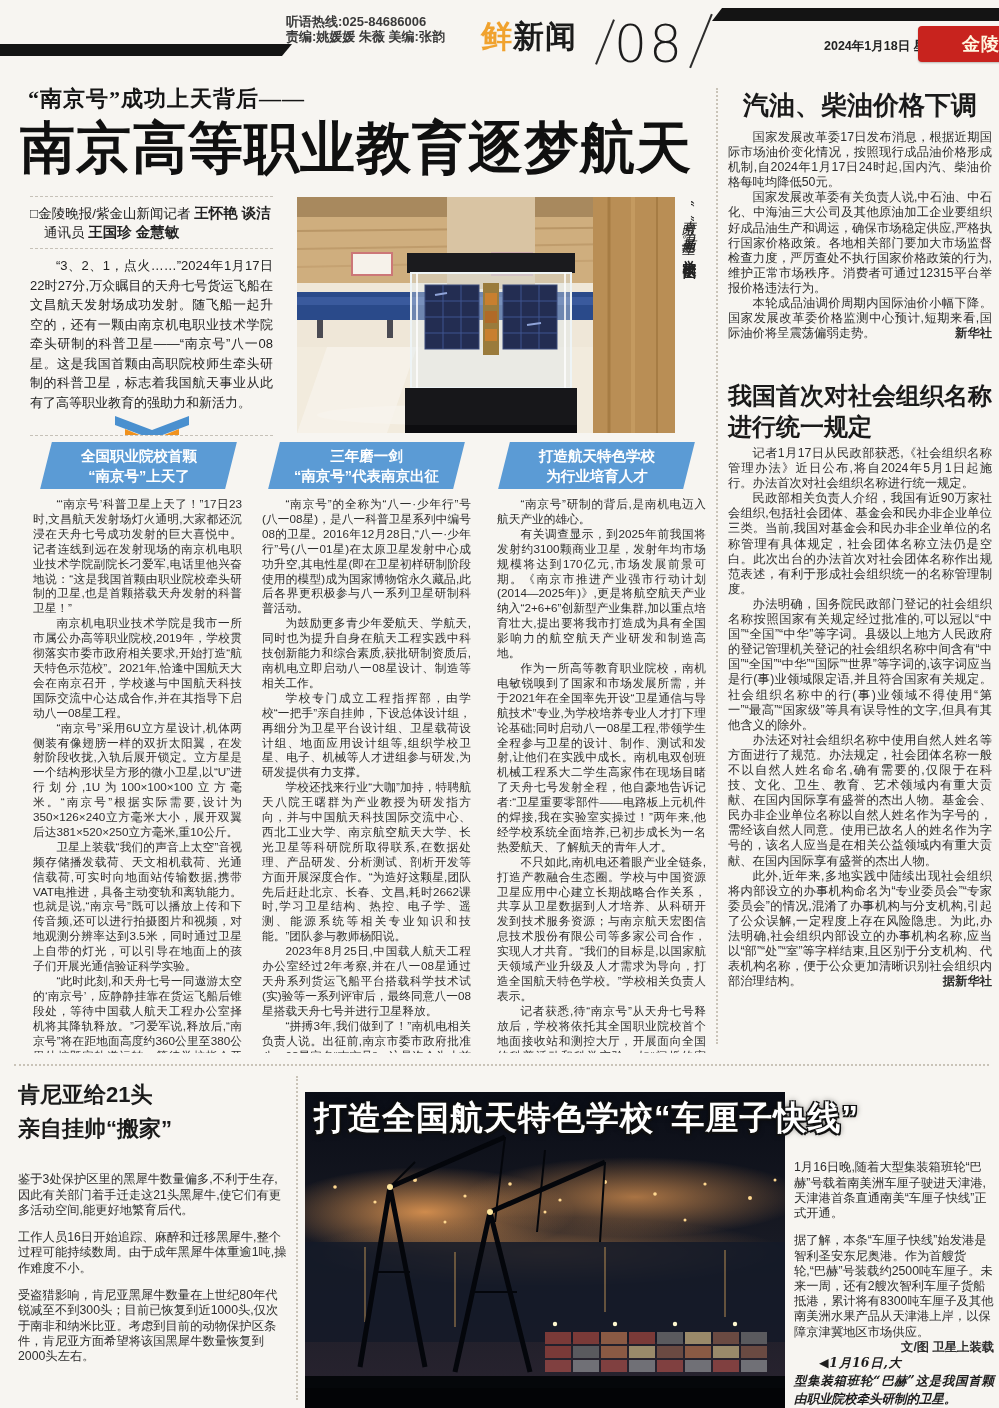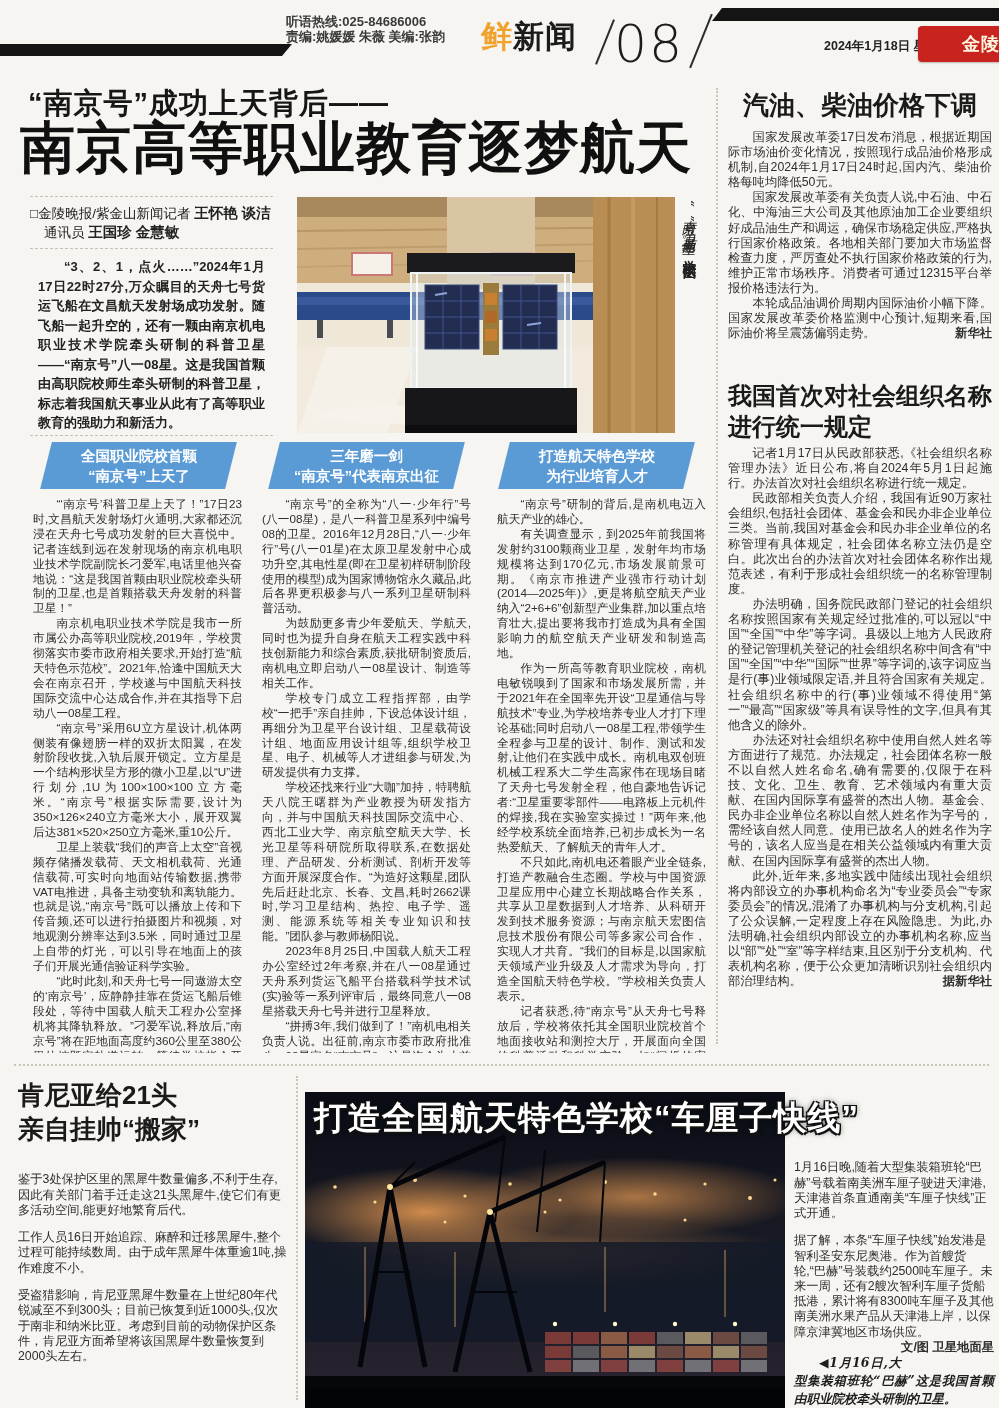--- a/index.html
+++ b/index.html
@@ -17,31 +17,31 @@
   .slash{width:2px;background:#2c2c2c;transform:rotate(22deg);}
   .slash1{left:604px;top:18px;height:48px;}
   .slash2{left:700px;top:12px;height:58px;}
   .pagenum{left:614px;top:14px;font-size:52px;font-weight:300;color:#1c1c1c;font-family:"DejaVu Sans",sans-serif;letter-spacing:2px;}
   .date{left:824px;top:38px;font-size:12.5px;font-weight:bold;color:#222;}
   .logo{left:918px;top:26px;width:78px;height:36px;background:#c8231e;border-radius:4px;
         display:flex;align-items:center;justify-content:center;color:#fff6df;
         font-family:"DejaVu Serif",serif;font-weight:900;font-size:18px;letter-spacing:1px;
         box-shadow:0 1px 2px rgba(0,0,0,.25);padding-left:43px;}
   
-  .kicker{left:28px;top:84px;font-size:29px;font-weight:800;color:#161616;letter-spacing:1px;}
+  .kicker{left:28px;top:84px;font-size:22px;font-weight:800;color:#161616;letter-spacing:1px;font-family:Liberation Serif, serif;}
   .headline{left:20px;top:114px;width:700px;font-size:55px;font-weight:900;color:#101010;
             letter-spacing:1px;line-height:68px;transform:scaleY(1.02);}
   
   .intro{left:30px;top:196px;width:243px;height:240px;border-top:1px dashed #c6c1b8;
          border-bottom:1px dashed #c6c1b8;padding-top:7px;box-sizing:border-box;overflow:hidden;}
   .byline{font-size:13.5px;line-height:19px;color:#222;}
   .byline b{font-size:14.5px;}
   .byline .l2{padding-left:14px;}
   .intro-sep{border:none;border-top:1px dashed #c6c1b8;margin:6px 0 7px 0;}
-  .lead{font-size:13px;line-height:19.5px;font-weight:700;text-indent:2em;text-align:justify;color:#222;margin:8px;}
+  .lead{font-size:13px;line-height:19.5px;font-weight:400;text-indent:2em;text-align:justify;color:#222;margin:0;}
   .arrow-wrap{text-align:center;margin-top:4px;}
   
   .photo1{left:297px;top:197px;width:378px;height:236px;background:#d7bd97;}
   .vcap{left:680px;top:200px;height:232px;writing-mode:vertical-rl;font-size:13.5px;
         font-family:"DejaVu Serif",serif;font-style:italic;color:#222;letter-spacing:2px;}
   .vcap b{font-style:normal;font-family:"Liberation Sans",sans-serif;font-weight:bold;}
   
   .bluehdr{top:442px;width:185px;height:47px;background:#5b9bd5;transform:skewX(-14deg);
            display:flex;flex-direction:column;align-items:center;justify-content:center;}
   .bluehdr .inner{transform:skewX(14deg);color:#fff;font-size:14.5px;font-weight:700;
@@ -54,21 +54,21 @@
   .vdot{border-left:2px dotted #c9c3b8;}
   .sidebar-divider{left:716px;top:88px;height:956px;}
   .stitle{left:728px;width:264px;font-weight:800;color:#1a1a1a;}
   .stitle1{top:88px;font-size:26px;text-align:center;}
   .stitle2{top:380px;font-size:24px;line-height:31px;}
   .sbody{left:728px;width:264px;font-size:12.3px;line-height:15.1px;}
   .sbody1{top:130px;}
   .sbody2{top:446px;max-height:600px;overflow:hidden;}
   
   .bottom-divider{left:14px;top:1064px;width:975px;border-top:2px dotted #c9c3b8;}
-  .rhino-title{left:18px;top:1078px;width:270px;font-size:26px;line-height:34px;font-weight:800;color:#1a1a1a;}
+  .rhino-title{left:18px;top:1078px;width:270px;font-size:22px;line-height:34px;font-weight:800;color:#1a1a1a;}
   .rhino-body{left:18px;top:1160px;width:270px;font-size:12.3px;line-height:15.2px;max-height:246px;overflow:hidden;}
   .bottom-vdot{left:296px;top:1076px;height:324px;}
   .photo2{left:305px;top:1092px;width:480px;height:316px;background:#0b0f1a;}
   .port-title{left:314px;top:1096px;width:678px;font-size:33px;font-weight:900;color:#fff;letter-spacing:1px;
               text-shadow:-1.5px -1.5px 0 #111,1.5px -1.5px 0 #111,-1.5px 1.5px 0 #111,1.5px 1.5px 0 #111,0 0 6px rgba(0,0,0,.8);
               white-space:nowrap;}
   .port-body{left:794px;top:1148px;width:200px;font-size:12.3px;line-height:15.2px;}
   .port-caption{margin-top:14px;font-family:"DejaVu Serif",serif;font-style:italic;font-weight:bold;
                 font-size:12.5px;line-height:18px;text-indent:2em;text-align:justify;color:#1d1d1d;}
 </style>
@@ -339,17 +339,17 @@
           <circle cx="430" cy="232" r="2.2"></circle>
       </g>
       <rect x="0" y="284" width="480" height="32" fill="#05070a"></rect>
       <rect x="0" y="296" width="480" height="20" fill="#030406"></rect>
     </svg>
   </div>
   <div class="abs port-title">打造全国航天特色学校“车厘子快线”</div>
 
   <div class="abs port-body">
     <p>1月16日晚,随着大型集装箱班轮“巴赫”号载着南美洲车厘子驶进天津港,天津港首条直通南美“车厘子快线”正式开通。</p>
-    <p><span>据了解，本条“车厘子快线”始发港是智利圣安东尼奥港。作为首艘货轮,“巴赫”号装载约2500吨车厘子。未来一周，还有2艘次智利车厘子货船抵港，累计将有8300吨车厘子及其他南美洲水果产品从天津港上岸，以保障京津冀地区市场供应。</span><span class="src">文/图 卫星地面星</span></p>
+    <p><span>据了解，本条“车厘子快线”始发港是智利圣安东尼奥港。作为首艘货轮,“巴赫”号装载约2500吨车厘子。未来一周，还有2艘次智利车厘子货船抵港，累计将有8300吨车厘子及其他南美洲水果产品从天津港上岸，以保障京津冀地区市场供应。</span><span class="src">文/图 卫星上装载</span></p>
     <p class="port-caption">◀1月16日,大型集装箱班轮“巴赫”这是我国首颗由职业院校牵头研制的卫星。</p>
   </div>
 
 </div>
 
 </body></html>

